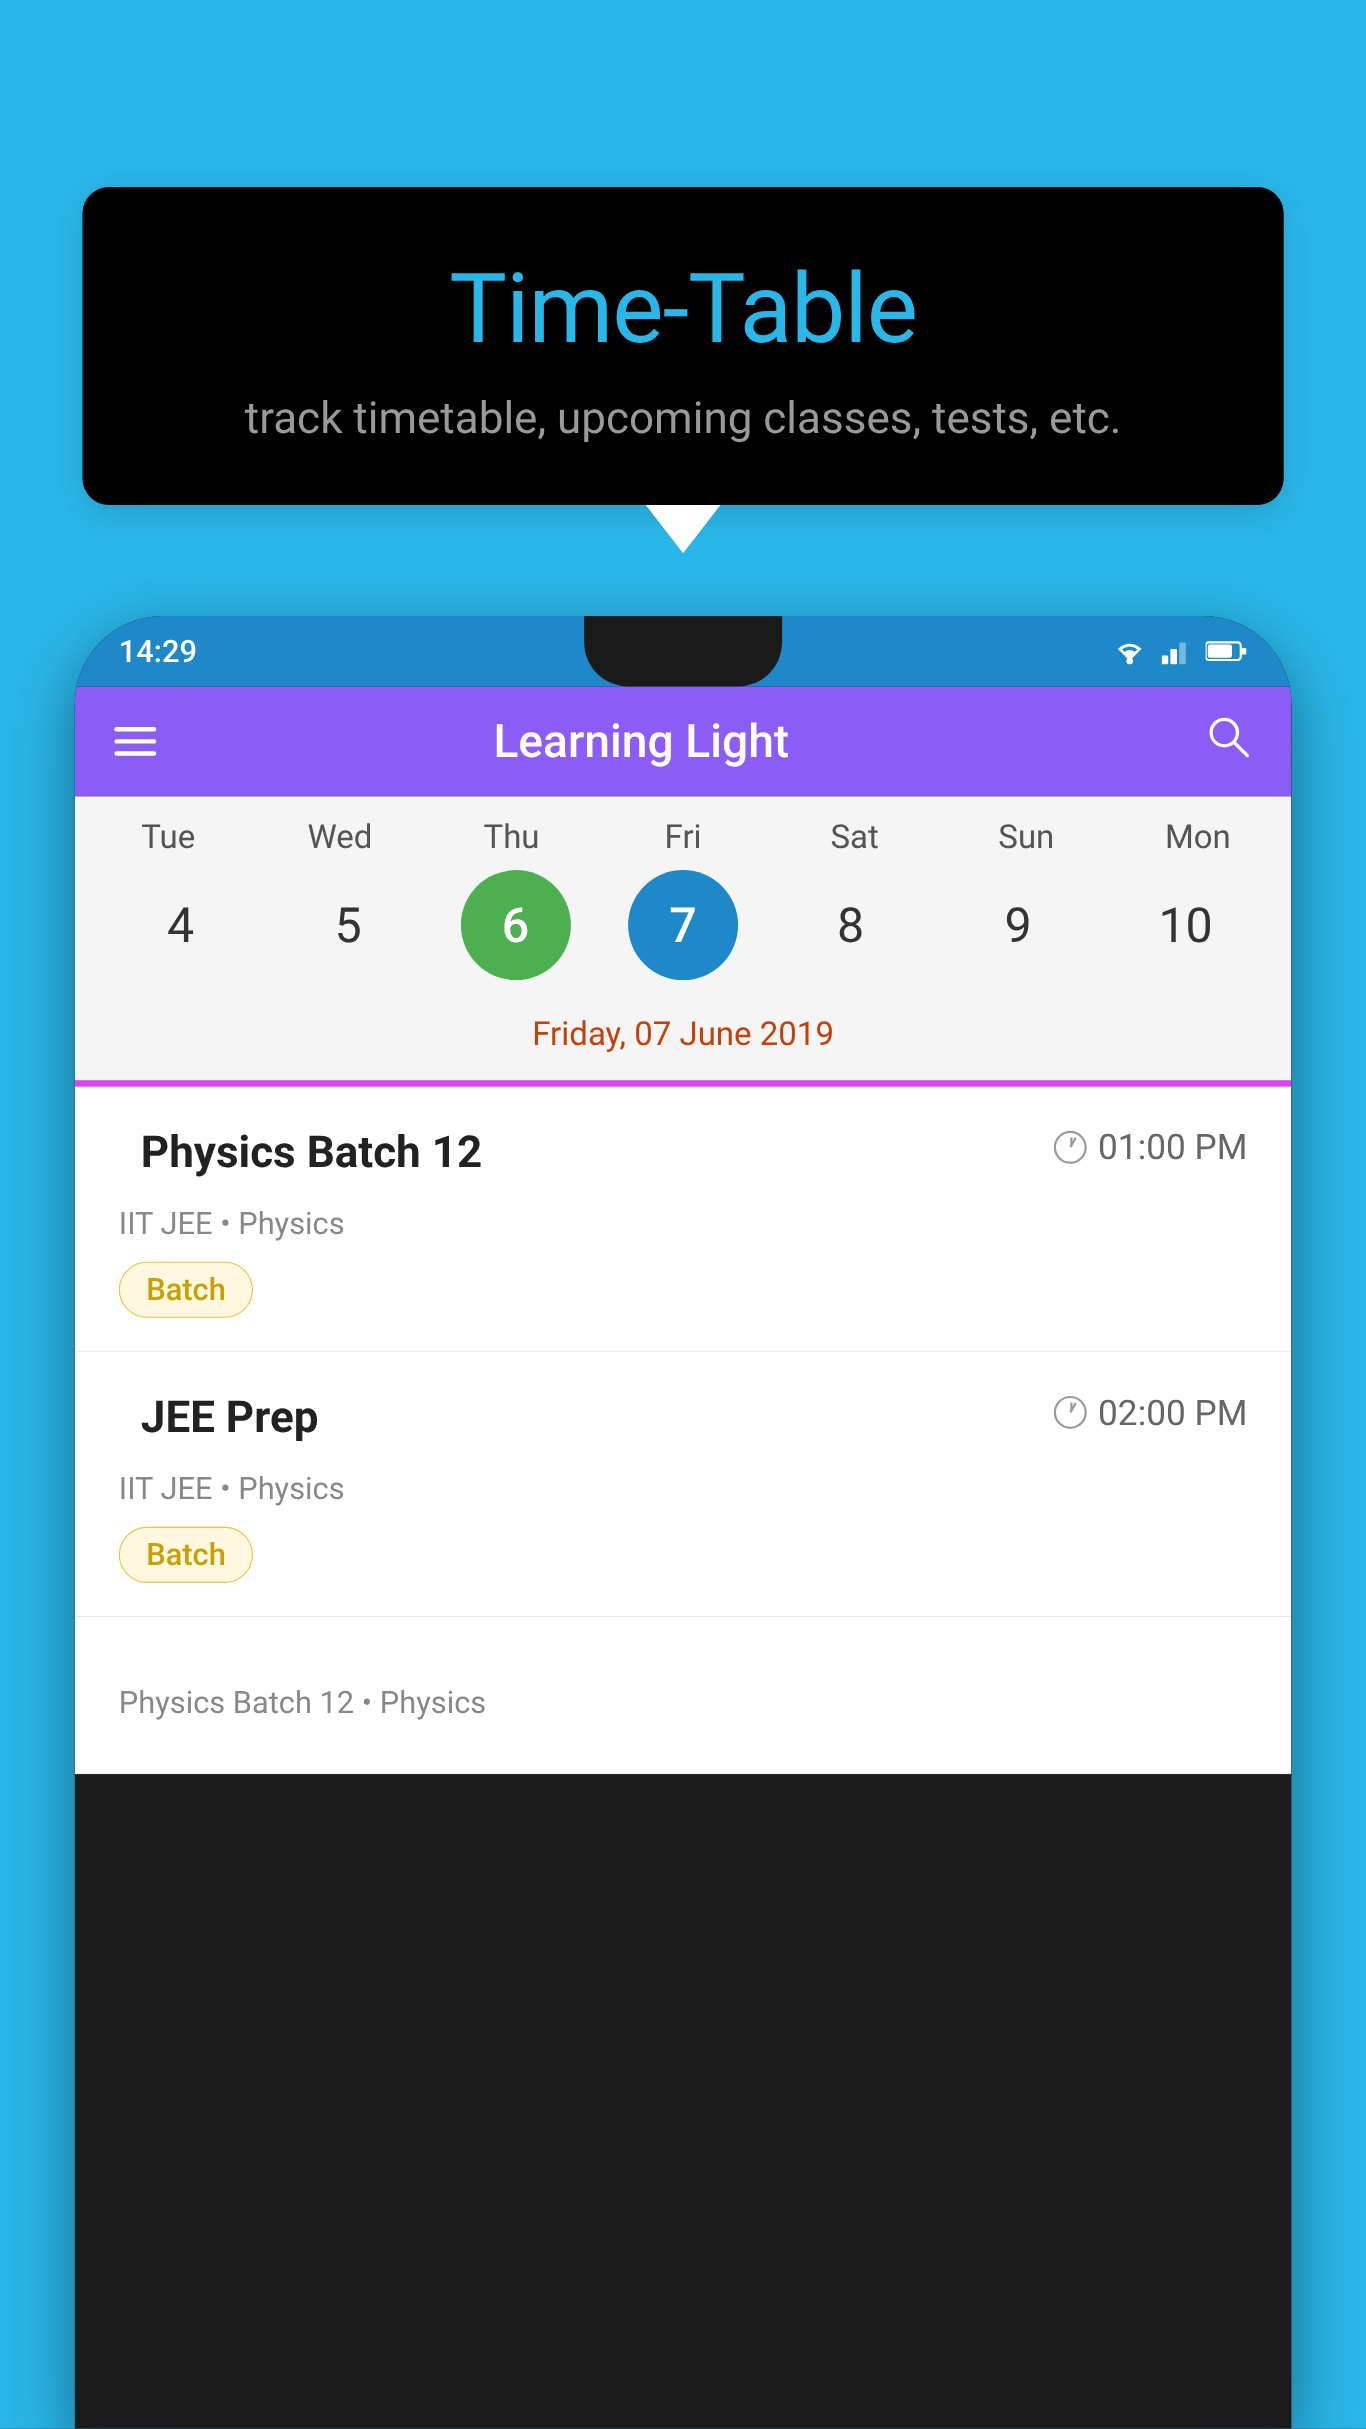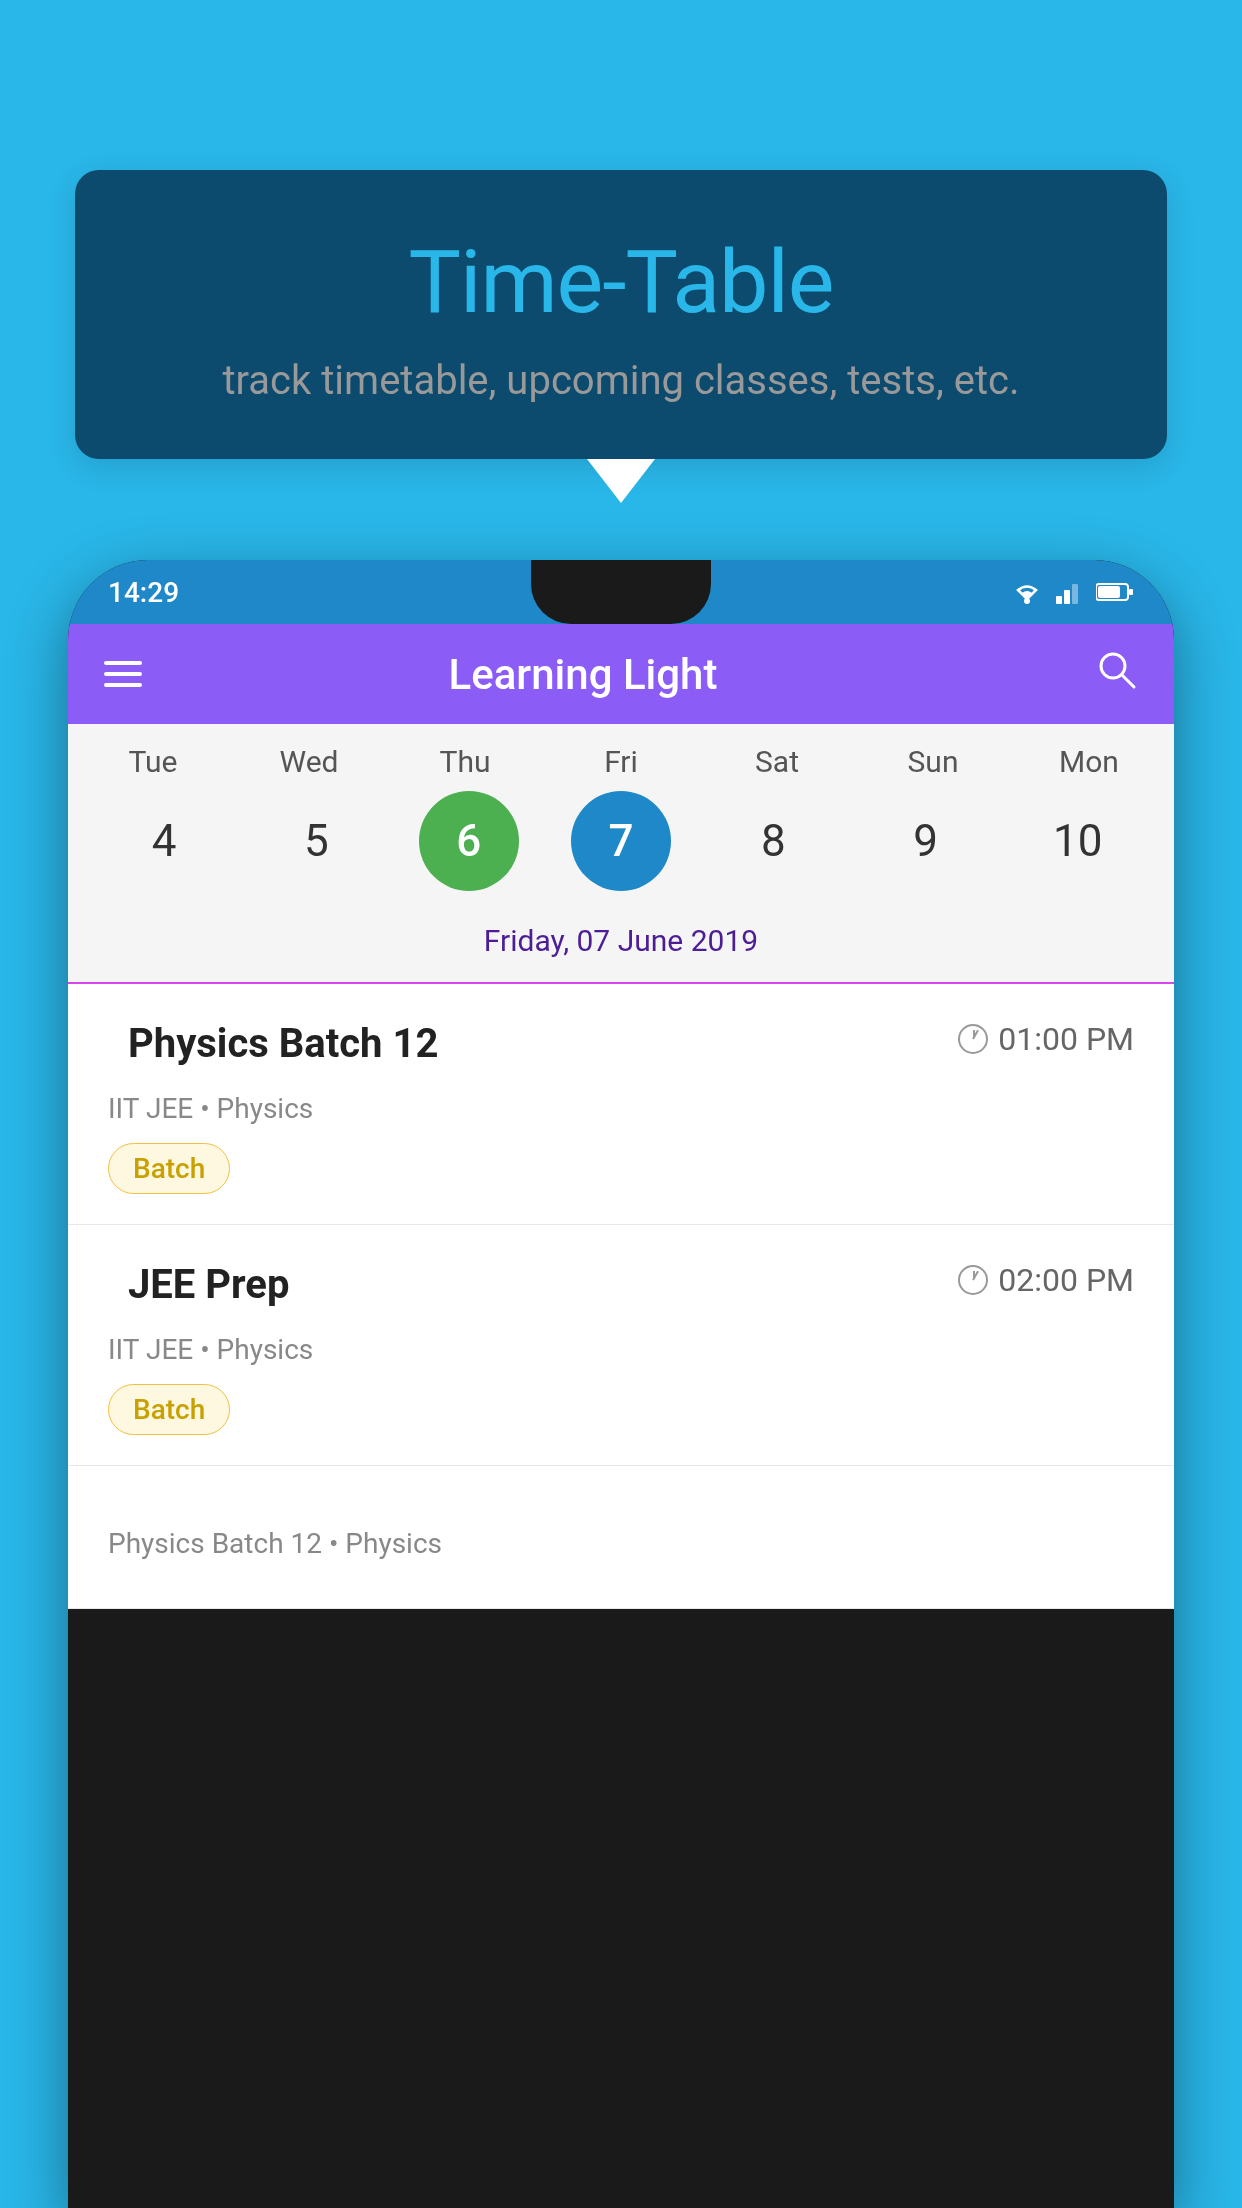--- a/index.html
+++ b/index.html
@@ -13,21 +13,21 @@
       overflow: hidden;
       position: relative;
     }
 
     
     .tooltip-card {
       position: absolute;
       top: 170px;
       left: 75px;
       right: 75px;
-      background: #0c4a6e;
+      background: #000000;
       border-radius: 24px;
       padding: 60px 50px 55px;
       text-align: center;
       box-shadow: 0 8px 30px rgba(0,0,0,0.12);
     }
 
     .tooltip-card::after {
       content: '';
       position: absolute;
       bottom: -44px;
@@ -193,22 +193,22 @@
     .date-item.selected {
       background: #1e88c8;
       color: white;
       font-weight: 500;
     }
 
     .calendar-selected-date {
       text-align: center;
       padding: 16px 0 24px;
       font-size: 30px;
-      color: #4c1d95;
-      border-bottom: 2px solid #d946ef;
+      color: #c2410c;
+      border-bottom: 6px solid #d946ef;
     }
 
     
     .classes-list {
       background: white;
       overflow-y: auto;
     }
 
     .class-item {
       padding: 36px 40px 30px;

